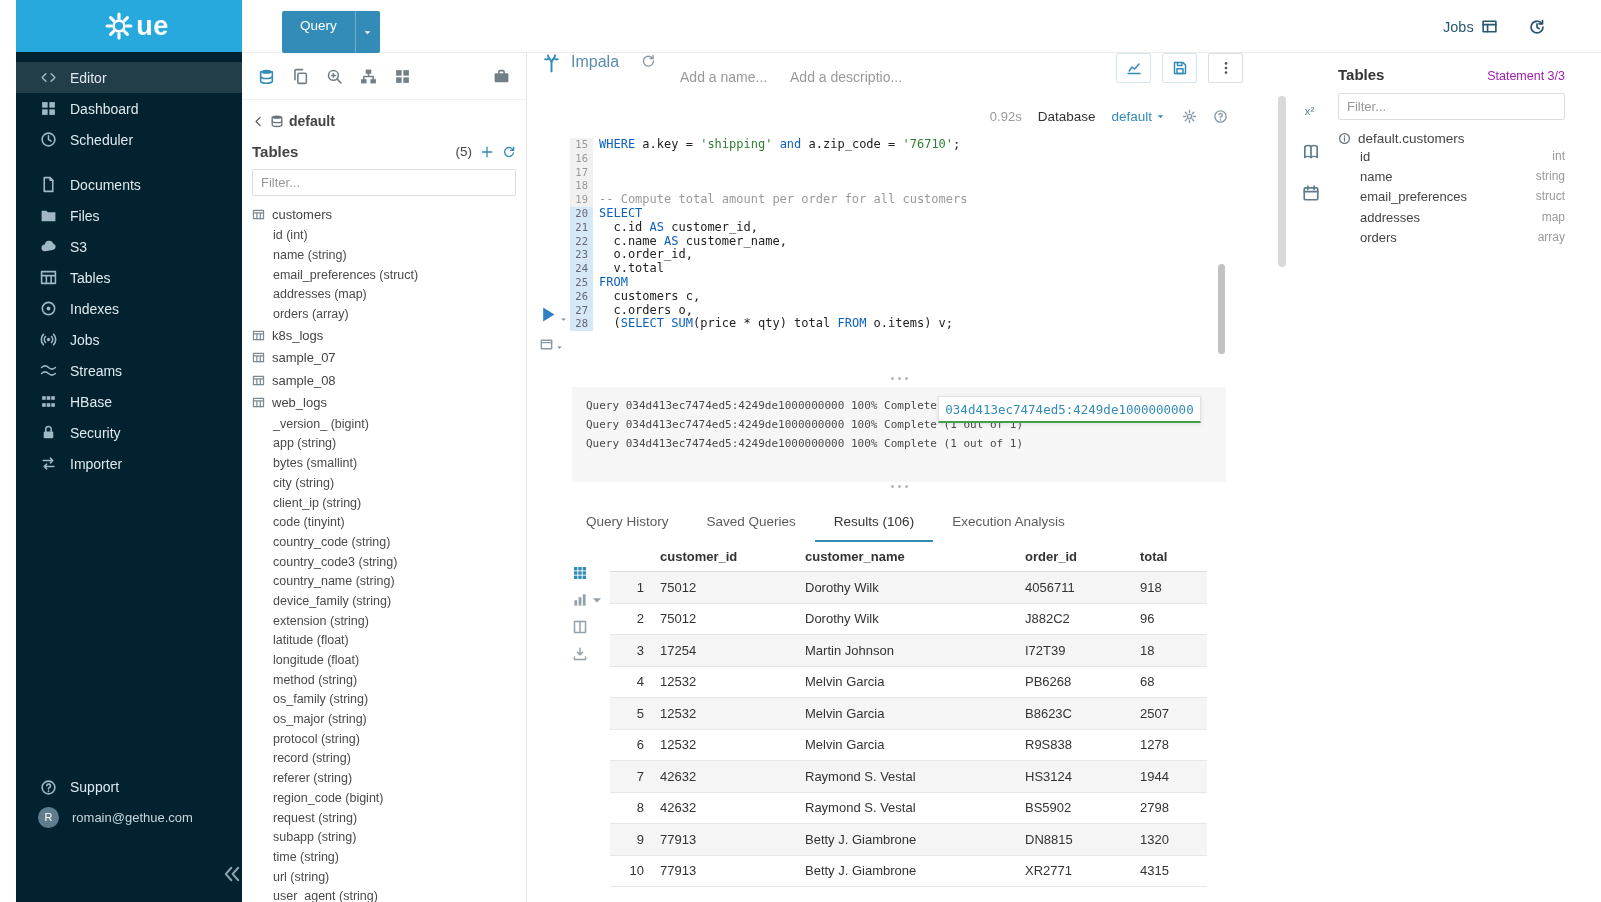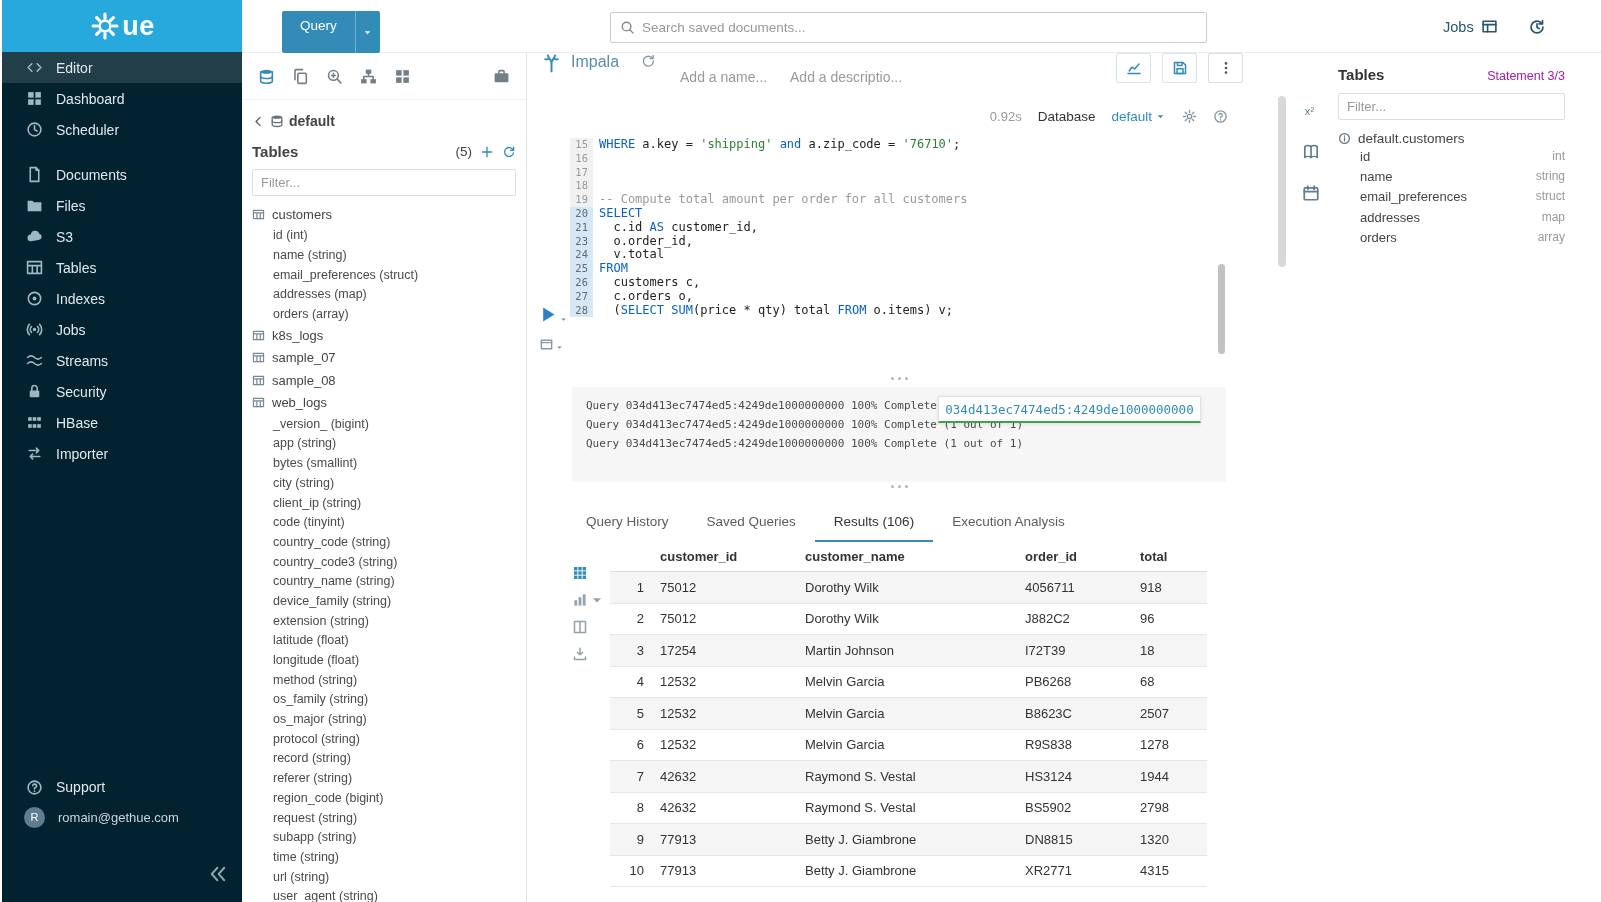--- a/index.html
+++ b/index.html
@@ -4,25 +4,25 @@
 <style>
   *{margin:0;padding:0;box-sizing:border-box}
   html,body{background:#fff}
   body{width:1601px;height:902px;position:relative;overflow:hidden;font-family:"Liberation Sans",sans-serif;color:#333}
   .ic{display:inline-block;width:16px;height:16px;flex:none}
   .ic svg{width:100%;height:100%;display:block}
   input{font-family:inherit}
   input::placeholder{color:#999;opacity:1}
 
   
-  .left-nav{position:absolute;left:2px;top:0;width:242px;height:902px;background:#02222f}
+  .left-nav{position:absolute;left:16px;top:0;width:242px;height:902px;background:#02222f}
   .logo{height:52px;background:#28a9dd;display:flex;align-items:center;justify-content:center;gap:3px;cursor:pointer}
   .logo-gear{width:28px;height:28px;color:#fff}
   .logo-text{color:#fff;font-size:27px;font-weight:bold;letter-spacing:.5px;line-height:1}
-  .nav-items{}
+  .nav-items{padding-top:10px}
   .nav-item{height:31px;display:flex;align-items:center;gap:13px;padding-left:24px;color:#dfe9ee;font-size:14px;cursor:pointer}
   .nav-item .ic{color:#9fb8c4;width:17px;height:17px}
   .nav-item.active{background:rgba(255,255,255,.13)}
   .nav-gap{height:14px}
   .nav-footer{position:absolute;bottom:70px;left:0;width:100%}
   .nav-footer .nav-item{height:30px}
   .nav-label.small{font-size:13px;color:#c9d6dd}
   .avatar{width:21px;height:21px;border-radius:50%;background:#5f7d8c;color:#fff;font-size:11px;display:flex;align-items:center;justify-content:center;flex:none;margin-left:-2px}
   .collapse-btn{position:absolute;right:16px;bottom:14px;color:#8fa6b2;cursor:pointer}
   .collapse-btn .ic{width:20px;height:20px}
@@ -239,44 +239,44 @@
         <span class="ic">
           <svg viewBox="0 0 16 16" fill="none" stroke="currentColor" stroke-width="1.5" stroke-linecap="round" stroke-linejoin="round">
             <path d="M1.5 5.2c2.2-2 4.3-2 6.5 0s4.3 2 6.5 0M1.5 10.8c2.2-2 4.3-2 6.5 0s4.3 2 6.5 0"></path>
           </svg>
         </span>
         <span class="nav-label">Streams</span>
       </div>
       <div class="nav-item">
         <span class="ic">
           <svg viewBox="0 0 16 16" fill="none" stroke="currentColor" stroke-width="1.5" stroke-linecap="round" stroke-linejoin="round">
-            <rect x="3.5" y="7" width="9" height="6.5" rx="1" fill="currentColor" stroke="none"></rect>
-            <path d="M5.5 7V4.8a2.5 2.5 0 0 1 5 0V7"></path>
-          </svg>
-        </span>
-        <span class="nav-label">Security</span>
-      </div>
-      <div class="nav-item">
-        <span class="ic">
-          <svg viewBox="0 0 16 16" fill="none" stroke="currentColor" stroke-width="1.5" stroke-linecap="round" stroke-linejoin="round">
             <g fill="currentColor" stroke="none">
               <rect x="2" y="3" width="3.4" height="3.4"></rect>
               <rect x="6.3" y="3" width="3.4" height="3.4"></rect>
               <rect x="10.6" y="3" width="3.4" height="3.4"></rect>
               <rect x="2" y="9.6" width="3.4" height="3.4"></rect>
               <rect x="6.3" y="9.6" width="3.4" height="3.4"></rect>
               <rect x="10.6" y="9.6" width="3.4" height="3.4"></rect>
             </g>
           </svg>
         </span>
         <span class="nav-label">HBase</span>
       </div>
       <div class="nav-item">
         <span class="ic">
           <svg viewBox="0 0 16 16" fill="none" stroke="currentColor" stroke-width="1.5" stroke-linecap="round" stroke-linejoin="round">
+            <rect x="3.5" y="7" width="9" height="6.5" rx="1" fill="currentColor" stroke="none"></rect>
+            <path d="M5.5 7V4.8a2.5 2.5 0 0 1 5 0V7"></path>
+          </svg>
+        </span>
+        <span class="nav-label">Security</span>
+      </div>
+      <div class="nav-item">
+        <span class="ic">
+          <svg viewBox="0 0 16 16" fill="none" stroke="currentColor" stroke-width="1.5" stroke-linecap="round" stroke-linejoin="round">
             <path d="M3 5.2h9M12 5.2 9.8 3M12 5.2 9.8 7.4M13 10.8H4M4 10.8 6.2 8.6M4 10.8 6.2 13"></path>
           </svg>
         </span>
         <span class="nav-label">Importer</span>
       </div>
     </div>
   <div class="nav-footer">
       <div class="nav-item">
         <span class="ic">
           <svg viewBox="0 0 16 16" fill="none" stroke="currentColor" stroke-width="1.5" stroke-linecap="round" stroke-linejoin="round">
@@ -301,29 +301,20 @@
 <div class="top-bar">
   <div class="query-btn">
     <span class="qb-main">Query</span>
     <span class="qb-caret">
         <span class="ic">
           <svg viewBox="0 0 16 16" fill="none" stroke="currentColor" stroke-width="1.5" stroke-linecap="round" stroke-linejoin="round">
             <path d="M4 6.2 8 10.4 12 6.2z" fill="currentColor" stroke="none"></path>
           </svg>
         </span>
       </span>
-  </div>
-  <div class="search-box">
-    <span class="ic">
-        <svg viewBox="0 0 16 16" fill="none" stroke="currentColor" stroke-width="1.5" stroke-linecap="round" stroke-linejoin="round">
-          <circle cx="7" cy="7" r="4.6"></circle>
-          <path d="M10.4 10.4 14 14"></path>
-        </svg>
-      </span>
-    <input class="search-input" placeholder="Search saved documents..." style="">
   </div>
   <div class="tb-right">
     <span class="jobs-link">
       <span>Jobs</span>
       <span class="ic">
           <svg viewBox="0 0 16 16" fill="none" stroke="currentColor" stroke-width="1.5" stroke-linecap="round" stroke-linejoin="round">
             <rect x="2" y="3" width="12" height="10"></rect>
             <path d="M2 6.2h12M6.2 6.2V13"></path>
           </svg>
         </span>
@@ -590,20 +581,24 @@
       </div>
       <div class="code-row">
         <div class="gutter g-active">20</div>
         <div class="ctext"><span class="tk-k">SELECT</span></div>
       </div>
       <div class="code-row">
         <div class="gutter g-active">21</div>
         <div class="ctext"><span class="tk-p">  c.id </span><span class="tk-k">AS</span><span class="tk-p"> customer_id,</span></div>
       </div>
       <div class="code-row">
+        <div class="gutter g-active">22</div>
+        <div class="ctext"><span class="tk-p">  c.name </span><span class="tk-k">AS</span><span class="tk-p"> customer_name,</span></div>
+      </div>
+      <div class="code-row">
         <div class="gutter g-active">23</div>
         <div class="ctext"><span class="tk-p">  o.order_id,</span></div>
       </div>
       <div class="code-row">
         <div class="gutter g-active">24</div>
         <div class="ctext"><span class="tk-p">  v.total</span></div>
       </div>
       <div class="code-row">
         <div class="gutter g-active">25</div>
         <div class="ctext"><span class="tk-k">FROM</span></div>

